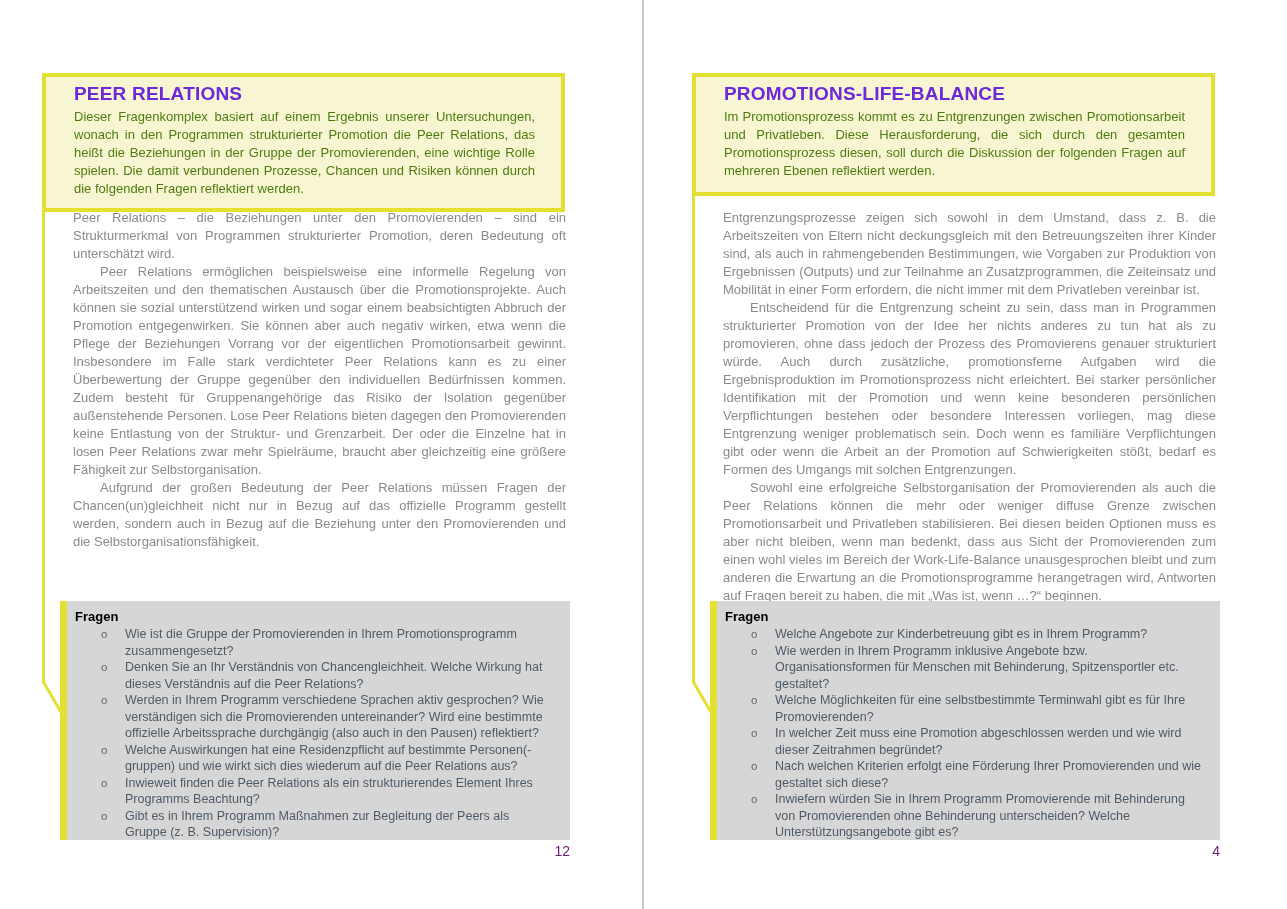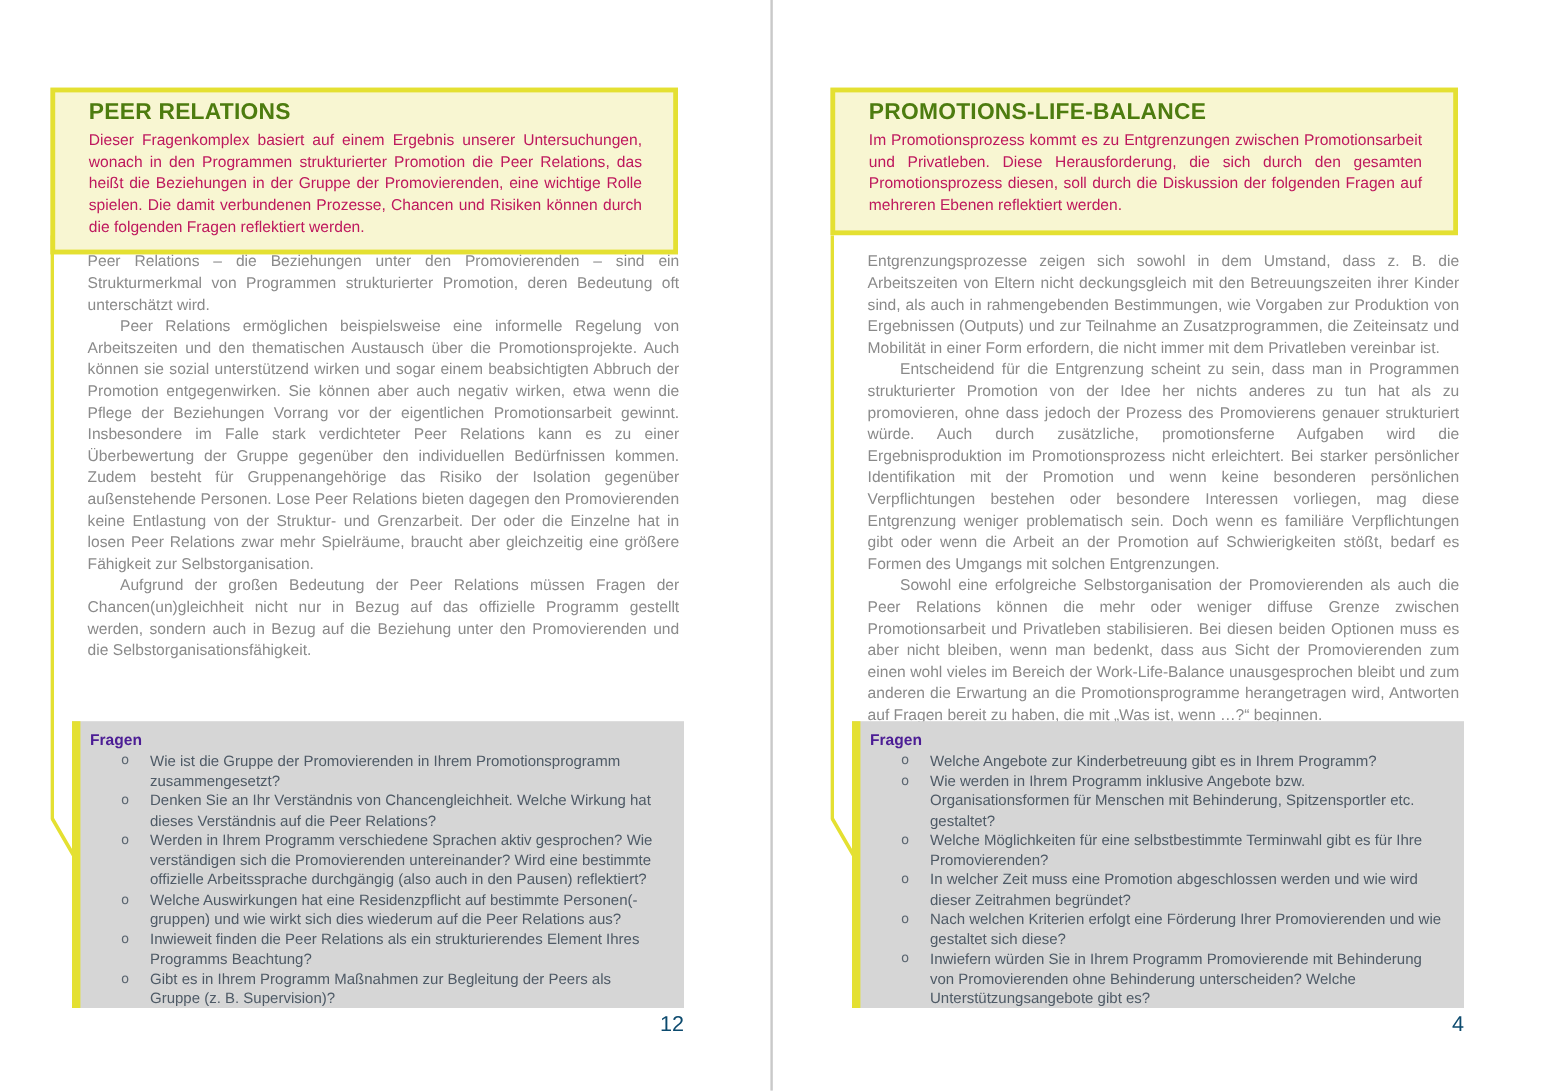--- a/index.html
+++ b/index.html
@@ -21,25 +21,25 @@
   .intro-box {
     position:absolute; left:42px; top:73px; width:523px; min-height:123px;
     box-sizing:border-box;
     background:#f8f6d2;
     border:4px solid #e4e032;
     padding:6px 26px 10px 28px;
   }
   .intro-title {
     margin:0; padding:0;
     font-size:19px; font-weight:bold;
-    color:#4d7c0f; letter-spacing:0.2px;
+    color:#6d28d9; letter-spacing:0.2px;
   }
   .intro-text {
     margin:3px 0 0; font-size:13px; line-height:18px;
-    color:#be185d; text-align:justify;
+    color:#4d7c0f; text-align:justify;
   }
 
   .connector { position:absolute; left:42px; top:196px; }
 
   .body-text {
     position:absolute; left:73px; top:209px; width:493px;
     font-size:13px; line-height:18px;
     color:#8a8a8a; text-align:justify;
   }
   .body-text p { margin:0; }
@@ -47,33 +47,33 @@
 
   .fragen-box {
     position:absolute; left:60px; top:601px; width:510px; height:239px;
     box-sizing:border-box;
     background:#d6d6d6;
     border-left:7px solid #e4e032;
     padding:8px 18px 8px 8px;
     overflow:hidden;
   }
   .fragen-title {
-    margin:0 0 2px; font-size:13px; font-weight:bold; color:#4c1d95;
+    margin:0 0 2px; font-size:13px; font-weight:bold; color:#000000;
   }
   .fragen-list { list-style:none; margin:0; padding:0 0 0 26px; }
   .fragen-list li {
     display:flex;
     font-size:12.5px; line-height:16.5px; color:#4e5a66;
   }
   .q-bullet { flex:0 0 24px; width:24px; color:#5a6570; font-size:11.5px; }
   .q-text { flex:1; }
 
   .page-number {
     position:absolute; left:60px; top:843px; width:510px;
-    text-align:right; font-size:18px; color:#0c4a6e;
+    text-align:right; font-size:14px; color:#701a75;
   }
 </style>
 </head>
 <body>
 
 <div class="divider"></div>
 
 <section class="page left">
   <div class="intro-box">
     <h1 class="intro-title">PEER RELATIONS</h1>

